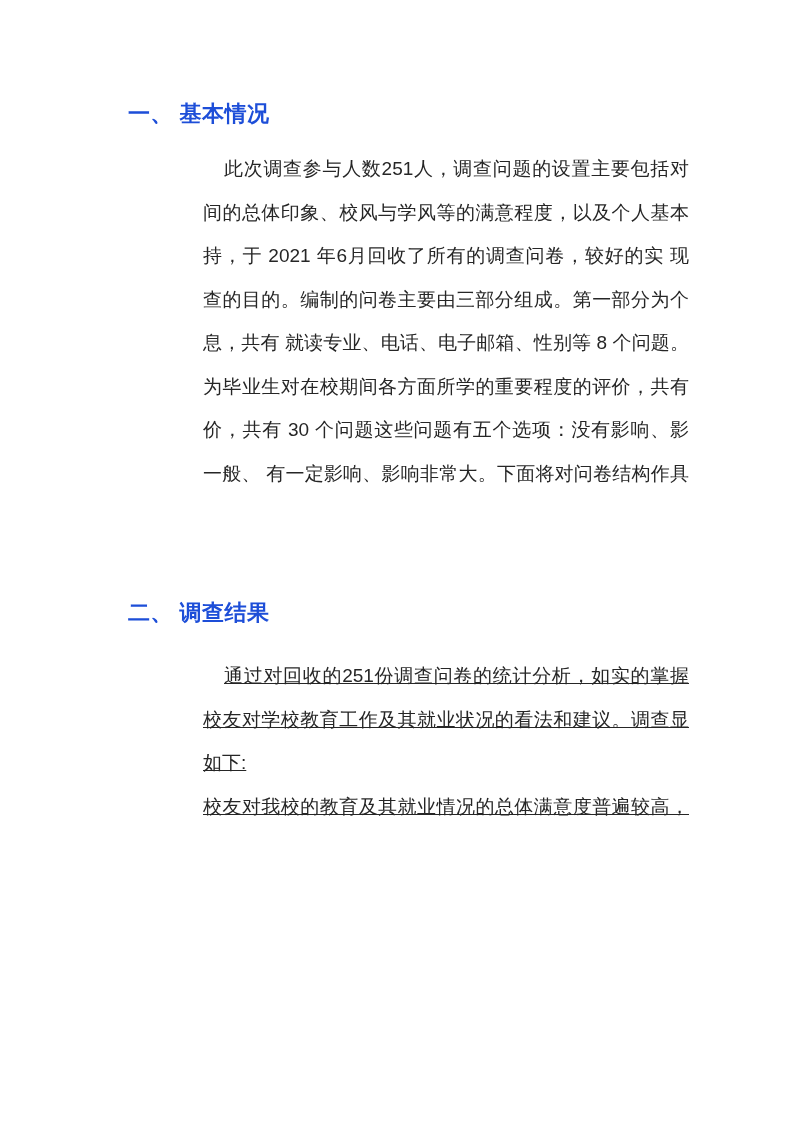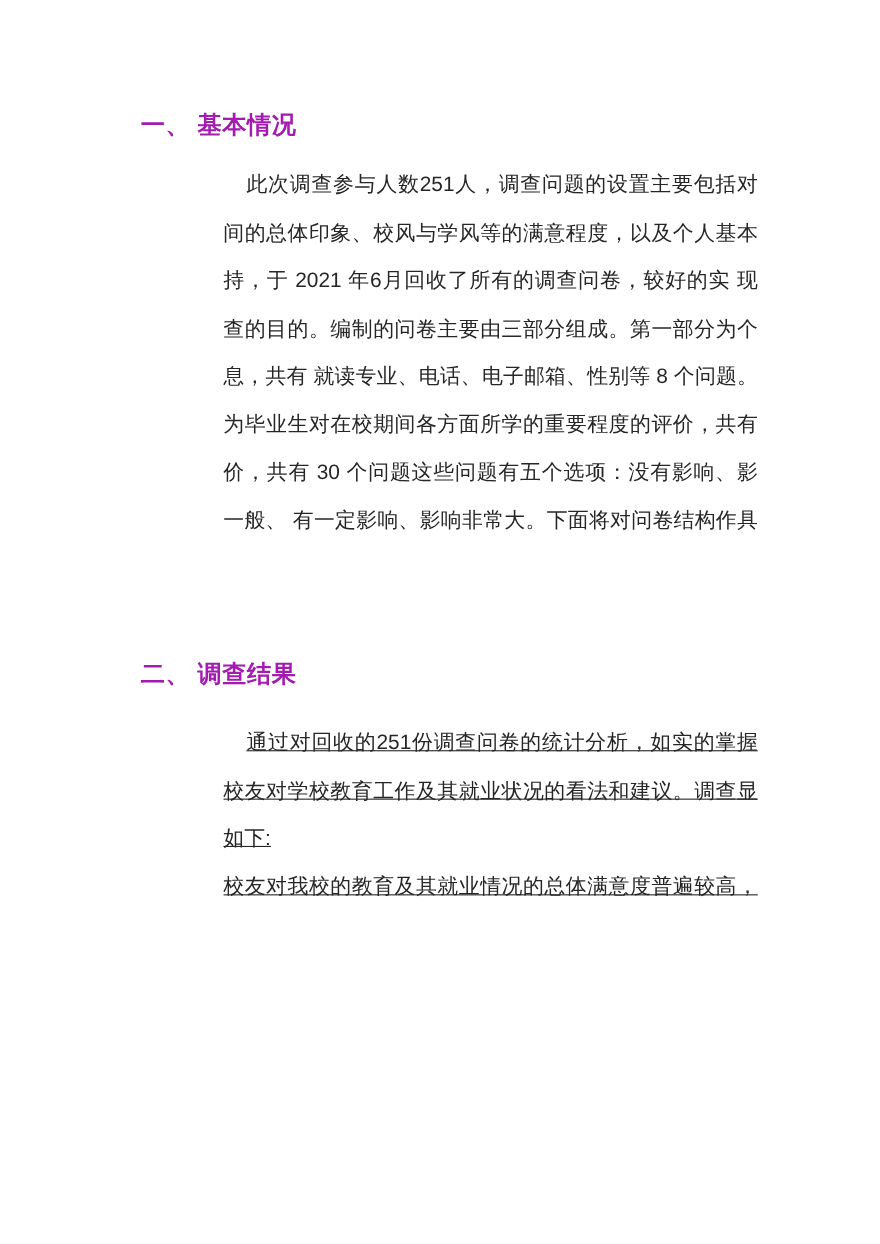--- a/index.html
+++ b/index.html
@@ -15,21 +15,21 @@
     position: absolute;
     left: 0; top: 0;
     width: 800px; height: 1131px;
     background: #ffffff;
   }
   .heading {
     position: absolute;
     left: 128px;
     font-size: 22px;
     font-weight: bold;
-    color: #a21caf;
+    color: #1d4ed8;
     letter-spacing: 0.5px;
     white-space: nowrap;
   }
   #h1 { top: 99px; }
   #h2 { top: 598px; }
   .para {
     position: absolute;
     left: 203px;
     width: 486px;
     font-size: 19px;

